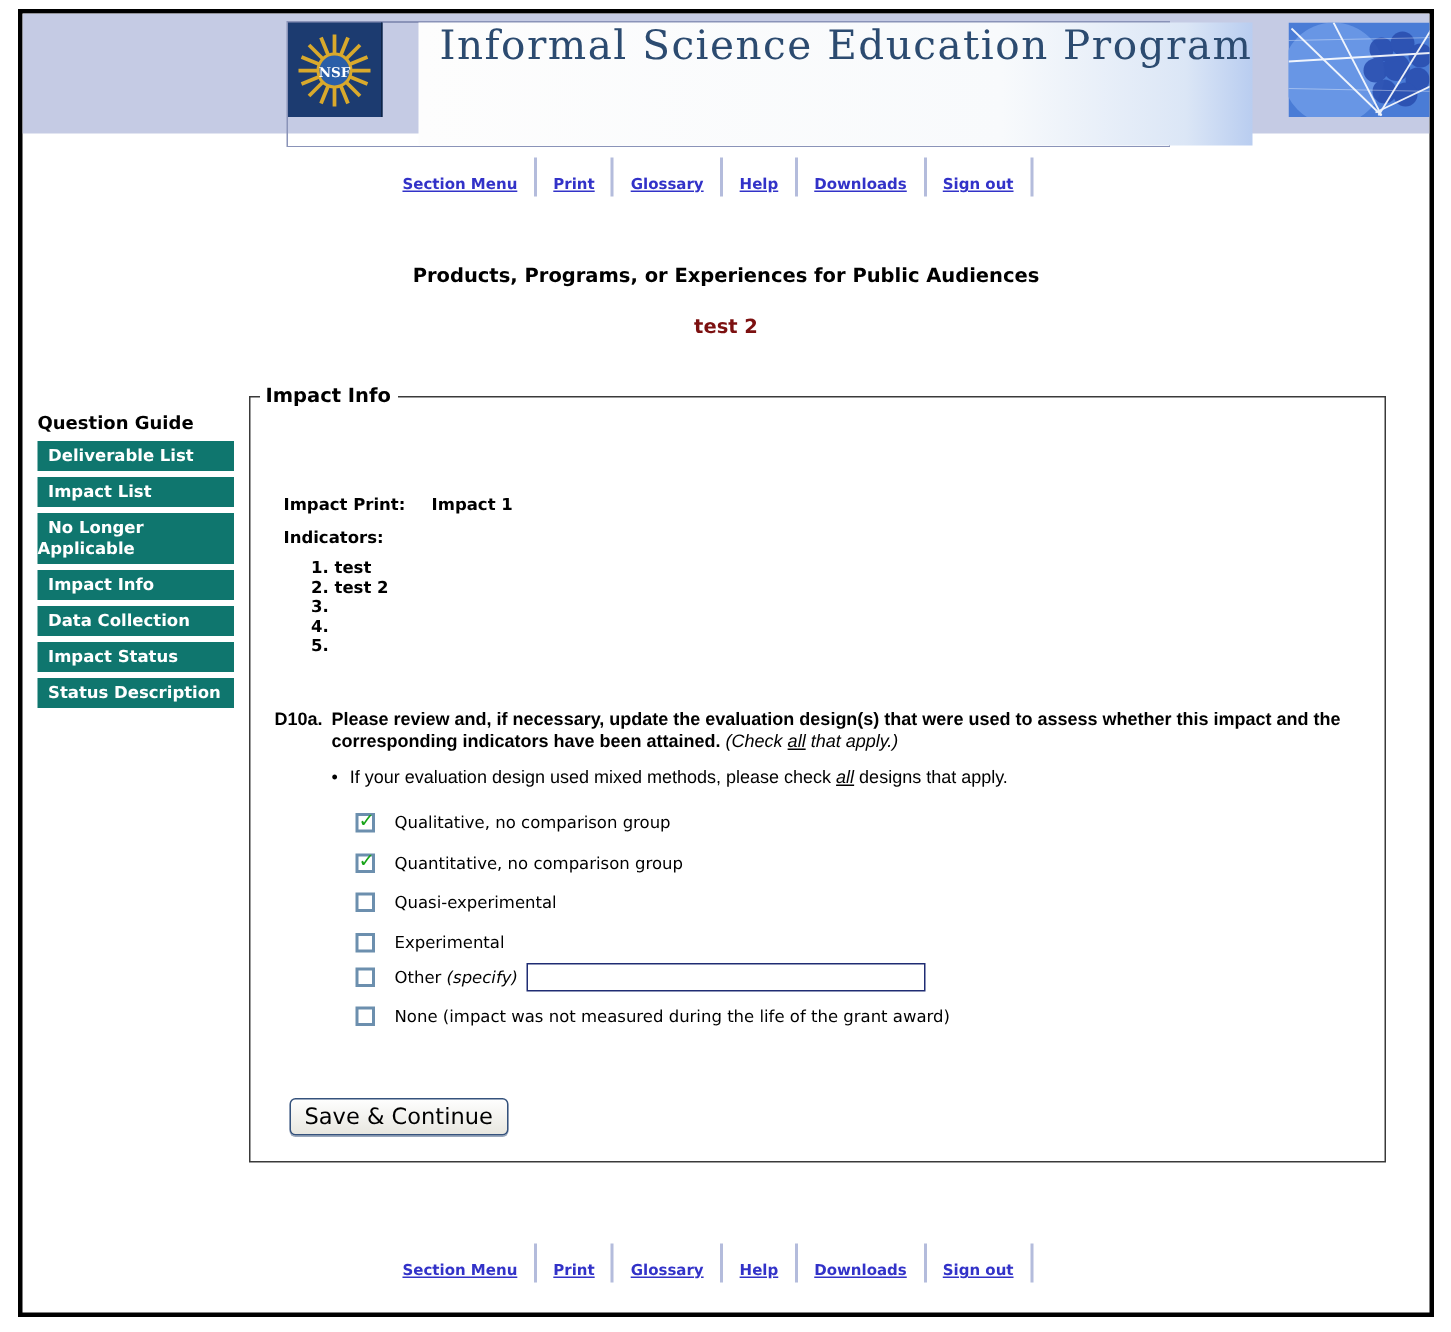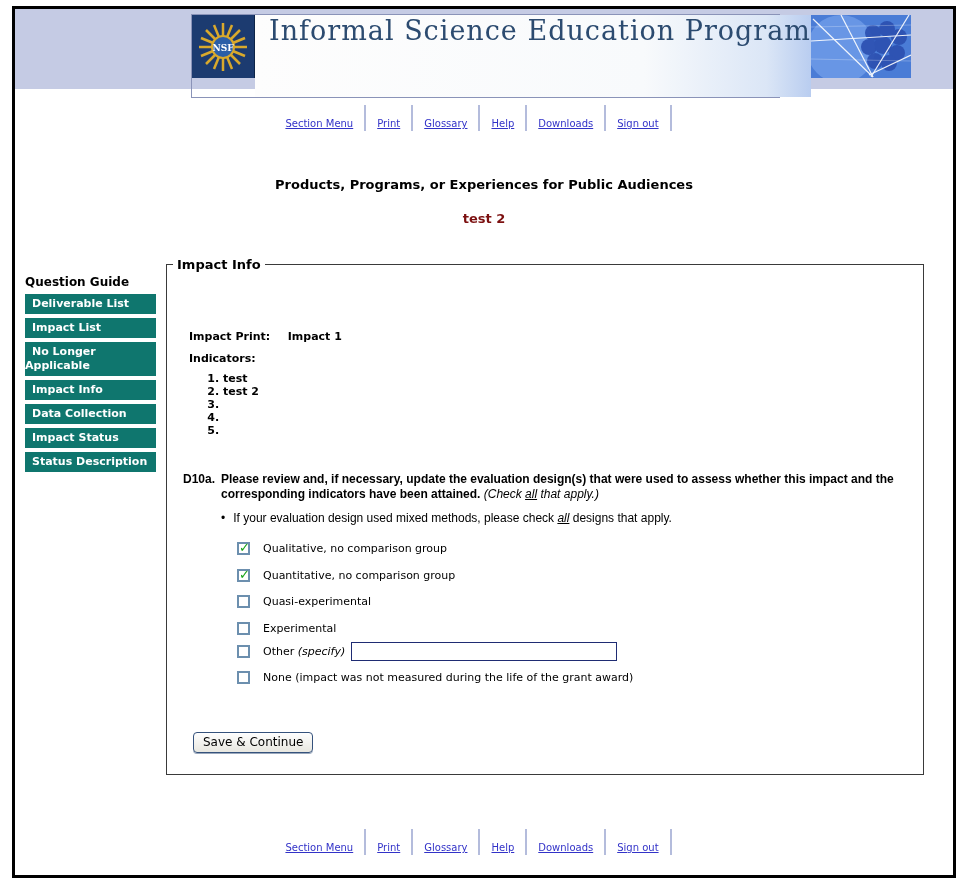--- a/index.html
+++ b/index.html
@@ -1,25 +1,25 @@
 <!DOCTYPE html>
 <html><head>
 <meta charset="utf-8">
 <style>
   html,body{margin:0;padding:0;background:#fff;}
   body{font-family:"DejaVu Sans",sans-serif;}
   .page{position:absolute;left:12px;top:6px;width:938px;height:866px;border:3px solid #000;background:#fff;overflow:hidden;}
   .band{position:absolute;left:0;top:0;right:0;height:80px;background:#c5cbe4;}
-  .banner{position:absolute;left:177px;top:6px;width:587px;height:82px;display:flex;box-shadow:0 0 0 1px #8a93b8;}
+  .banner{position:absolute;left:177px;top:6px;width:587px;height:82px;display:flex;box-shadow:0 0 0 1px #8a93b8;gap:24px;}
   .nsf-logo{width:62px;height:63px;background:#1c3b70;flex:0 0 auto;display:flex;align-items:center;justify-content:center;border-right:1px solid #0d2447;}
   .banner-mid{flex:1;background:linear-gradient(90deg,#fdfdfd 0%,#f8fafc 70%,#dbe6f6 92%,#b9cdf0 100%);display:flex;align-items:flex-start;padding-left:14px;}
   .banner-title{font-family:"DejaVu Serif",serif;font-size:27px;color:#2c4b70;white-space:nowrap;letter-spacing:1px;}
   .banner-globe{width:100px;height:63px;flex:0 0 auto;}
   .nav{position:absolute;left:0;right:0;display:flex;justify-content:center;align-items:flex-end;height:28px;}
-  .nav a{font-size:10px;font-weight:normal;color:#3232c8;text-decoration:underline;padding-bottom:2px;cursor:pointer;}
+  .nav a{font-size:10px;font-weight:bold;color:#3232c8;text-decoration:underline;padding-bottom:2px;cursor:pointer;}
   .nav .sep{width:2px;height:26px;background:#b4bcdc;margin:0 11px;}
   .page-title{position:absolute;left:0;right:0;top:168px;text-align:center;font-size:13px;font-weight:bold;color:#000;}
   .page-subtitle{position:absolute;left:0;right:0;top:202px;text-align:center;font-size:13px;font-weight:bold;color:#7c1010;}
   .qguide{position:absolute;left:10px;top:266px;width:131px;}
   .qguide-head{font-size:12px;font-weight:bold;margin-bottom:5px;padding-left:0px;}
   .qbtn{background:#0f766e;color:#fff;font-size:11px;font-weight:bold;line-height:14px;padding:3px 0;margin-bottom:4px;text-indent:7px;cursor:pointer;}
   fieldset.impact{position:absolute;left:151px;top:248px;width:756px;height:516px;border:1px solid #3a3a3a;margin:0;padding:0;}
   fieldset.impact legend{font-size:13px;font-weight:bold;margin-left:6px;padding:0 4px;}
   .fi{position:absolute;font-size:11px;}
   .b{font-weight:bold;}
@@ -34,21 +34,21 @@
   .qnote .ul{text-decoration:underline;}
   .bullet{left:54px;top:239px;font-family:"Liberation Sans",sans-serif;font-size:12px;}
   .bullet::before{content:"\2022";margin-right:8px;}
   .bullet .ul{font-style:italic;text-decoration:underline;}
   .cbrow{position:absolute;left:70px;display:flex;align-items:center;}
   .cb{width:13px;height:13px;border:2px solid #6c8fae;background:#fff;flex:0 0 auto;position:relative;cursor:pointer;box-sizing:border-box;}
   .cb.checked::after{content:"\2713";position:absolute;left:0px;top:-4px;font-size:13px;font-weight:bold;color:#17a317;}
   .cblabel{margin-left:13px;font-size:11px;color:#000;}
   .spec{font-style:italic;}
   .other-input{margin-left:6px;width:258px;height:15px;border:1.5px solid #1f2c73;font-size:11px;padding:1px 3px;}
-  .savebtn{position:absolute;left:26px;top:460px;font-family:"DejaVu Sans",sans-serif;font-size:12px;color:#000;border:1px solid #35527c;border-radius:4px;background:linear-gradient(#fefefe,#e8e7e0);padding:2px 9px 3px;box-shadow:0 1px 0 #9aa8bc;cursor:pointer;}
+  .savebtn{position:absolute;left:26px;top:460px;font-family:"DejaVu Sans",sans-serif;font-size:15px;color:#000;border:1px solid #35527c;border-radius:4px;background:linear-gradient(#fefefe,#e8e7e0);padding:2px 9px 3px;box-shadow:0 1px 0 #9aa8bc;cursor:pointer;}
   .nav-top{top:94px;}
   .nav-bottom{top:818px;}
 </style>
 </head>
 <body>
 
 <div class="page">
 
   <div class="band"></div>
 

